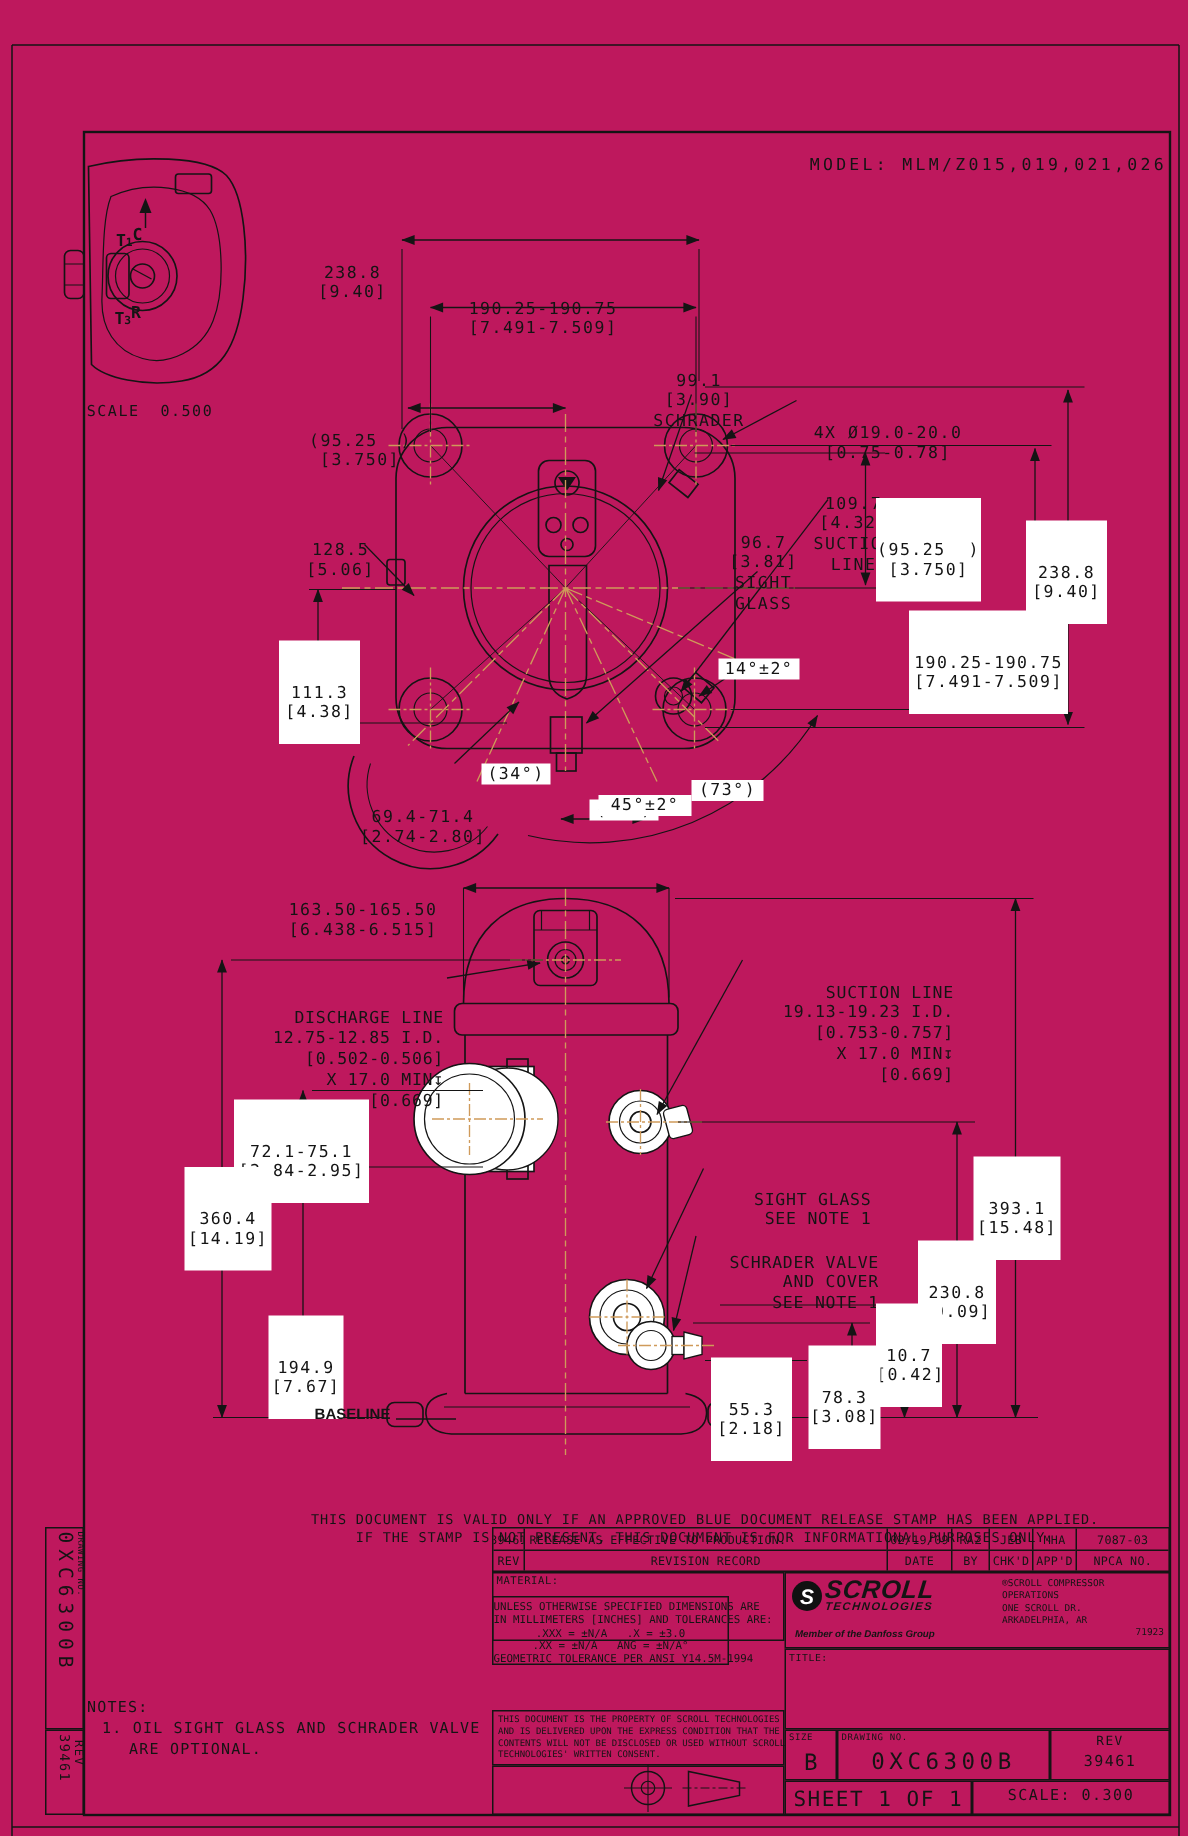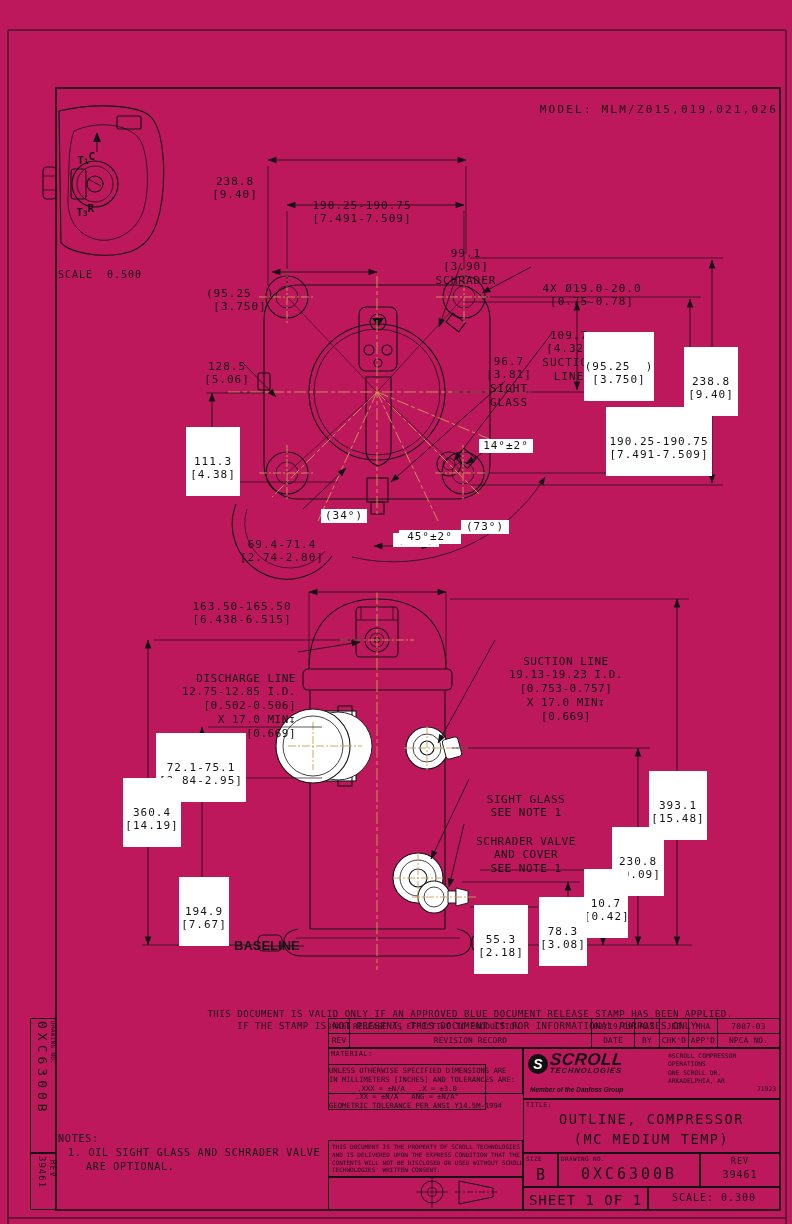--- a/index.html
+++ b/index.html
@@ -3,21 +3,21 @@
 <meta charset="utf-8">
 <style>
   html,body{margin:0;padding:0;background:#ececec;}
   .sheet{position:relative;width:792px;height:1224px;background:#be185d;overflow:hidden;
          font-family:"DejaVu Sans Mono",monospace;color:#141414;}
   svg.lw{position:absolute;left:0;top:0;}
   .lbl{position:absolute;text-align:center;font-size:11px;line-height:1.25;
        letter-spacing:1px;white-space:pre;color:#141414;}
   .lbl .ln{display:block;}
   .bg{background:#fff;}
-  .l{text-align:center;} .r{text-align:right;}
+  .l{text-align:right;} .r{text-align:right;}
   .bold{font-weight:bold;}
   .ts{font-size:7.5px;} .tp{position:relative;top:-4px;}
   .box{position:absolute;border:1px solid #141414;box-sizing:border-box;background:transparent;}
   .celllabel{position:absolute;left:2px;top:1px;font-size:6.5px;letter-spacing:.4px;}
   .revgrid{display:grid;grid-template-columns:20px 242px 43px 25px 29px 29px 62px;
            grid-template-rows:50% 50%;font-size:7.8px;letter-spacing:.2px;}
   .revgrid div{border-left:1px solid #141414;border-top:1px solid #141414;
                display:flex;align-items:center;justify-content:center;overflow:hidden;white-space:nowrap;}
   .revgrid div.c0{border-left:none;} .revgrid div.r0{border-top:none;}
   .tol{position:absolute;width:100%;top:2px;font-size:7.2px;line-height:1.22;text-align:center;letter-spacing:0;}
@@ -260,21 +260,21 @@
 </div>
 <div class="lbl bg" style="left:156px;top:733px;width:90px;">
   <span class="ln">72.1-75.1</span><span class="ln">[2.84-2.95]</span>
 </div>
 <div class="lbl bg" style="left:123px;top:778px;width:58px;">
   <span class="ln">360.4</span><span class="ln">[14.19]</span>
 </div>
 <div class="lbl bg" style="left:179px;top:877px;width:50px;">
   <span class="ln">194.9</span><span class="ln">[7.67]</span>
 </div>
-<div class="lbl bold" style="left:206px;top:938px;width:58px;font-size:13px;letter-spacing:0;font-family:'Liberation Sans',sans-serif;margin-left:28px;">BASELINE</div>
+<div class="lbl bold" style="left:206px;top:938px;width:58px;font-size:10px;letter-spacing:0;font-family:'Liberation Sans',sans-serif;">BASELINE</div>
 <div class="lbl l" style="left:471px;top:765px;width:110px;letter-spacing:.5px;">
   <span class="ln">SIGHT GLASS</span><span class="ln">SEE NOTE 1</span>
 </div>
 <div class="lbl l" style="left:466px;top:807px;width:120px;letter-spacing:.5px;">
   <span class="ln">SCHRADER VALVE</span><span class="ln">AND COVER</span><span class="ln">SEE NOTE 1</span>
 </div>
 <div class="lbl bg" style="left:649px;top:771px;width:58px;">
   <span class="ln">393.1</span><span class="ln">[15.48]</span>
 </div>
 <div class="lbl bg" style="left:612px;top:827px;width:52px;">
@@ -378,24 +378,20 @@
     <span class="ln"><span>®</span><span>SCROLL COMPRESSOR</span></span>
     <span class="ln">OPERATIONS</span>
     <span class="ln">ONE SCROLL DR.</span>
     <span class="ln">ARKADELPHIA, AR</span>
     <span class="ln last">71923</span>
   </div>
 </div>
 
 <div class="box" style="left:523px;top:1099px;width:257px;height:54px;">
   <span class="celllabel">TITLE:</span>
-  <div style="position:absolute;width:100%;top:10px;text-align:center;font-size:13.5px;letter-spacing:1.6px;line-height:1.45;">
-    <span style="display:block;">OUTLINE, COMPRESSOR</span>
-    <span style="display:block;">(MC MEDIUM TEMP)</span>
-  </div>
 </div>
 
 <div class="box" style="left:523px;top:1153px;width:35px;height:34px;">
   <span class="celllabel" style="font-size:6px;">SIZE</span>
   <div style="position:absolute;width:100%;top:12px;text-align:center;font-size:15px;">B</div>
 </div>
 <div class="box" style="left:558px;top:1153px;width:142px;height:34px;">
   <span class="celllabel" style="font-size:6px;">DRAWING NO.</span>
   <div style="position:absolute;width:100%;top:11px;text-align:center;font-size:15px;letter-spacing:3px;">0XC6300B</div>
 </div>

